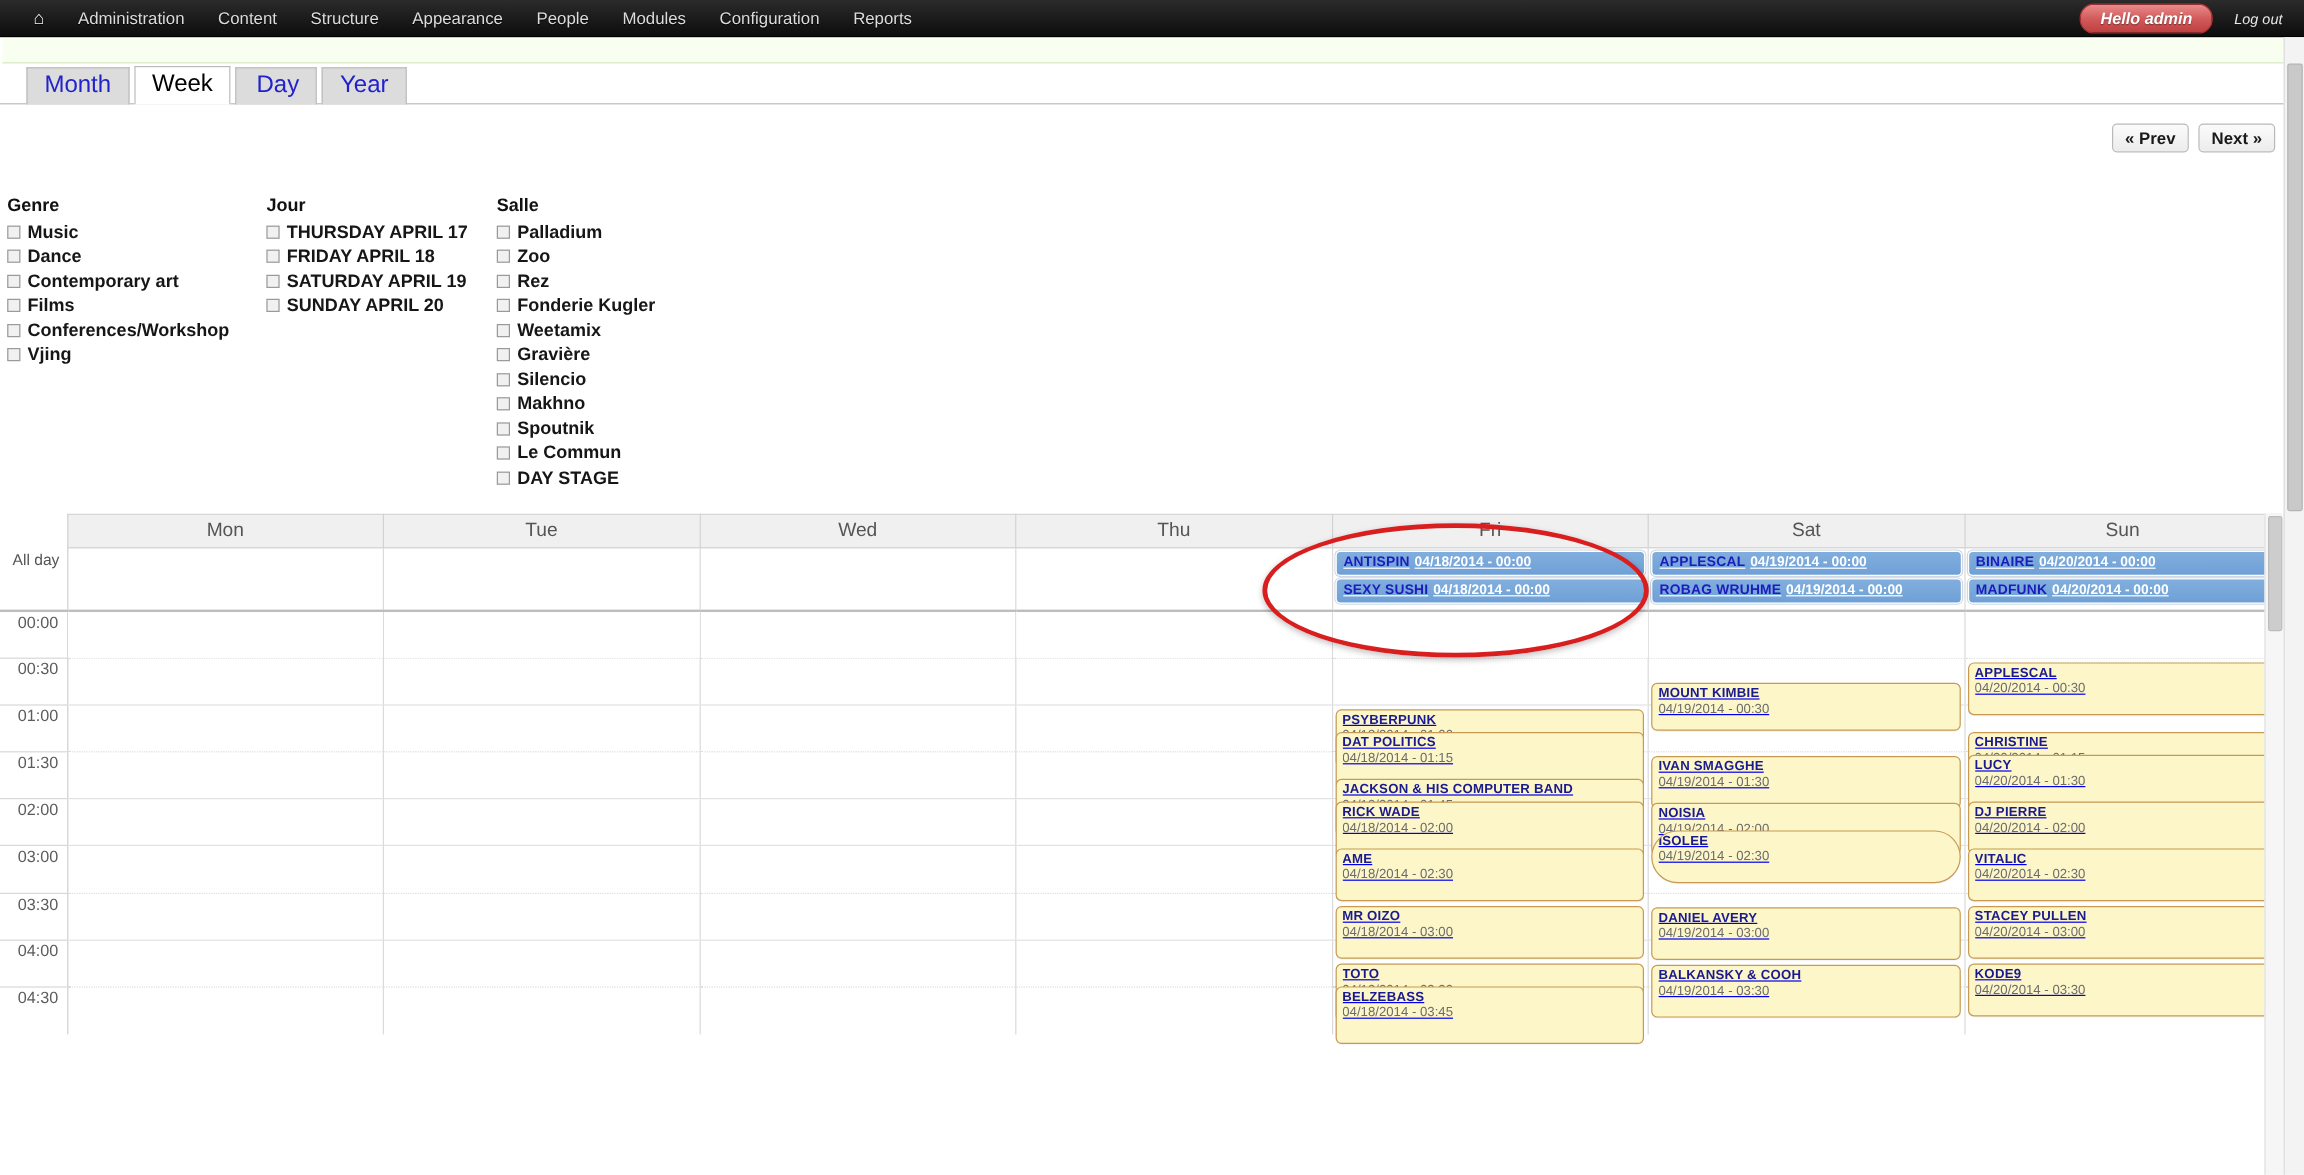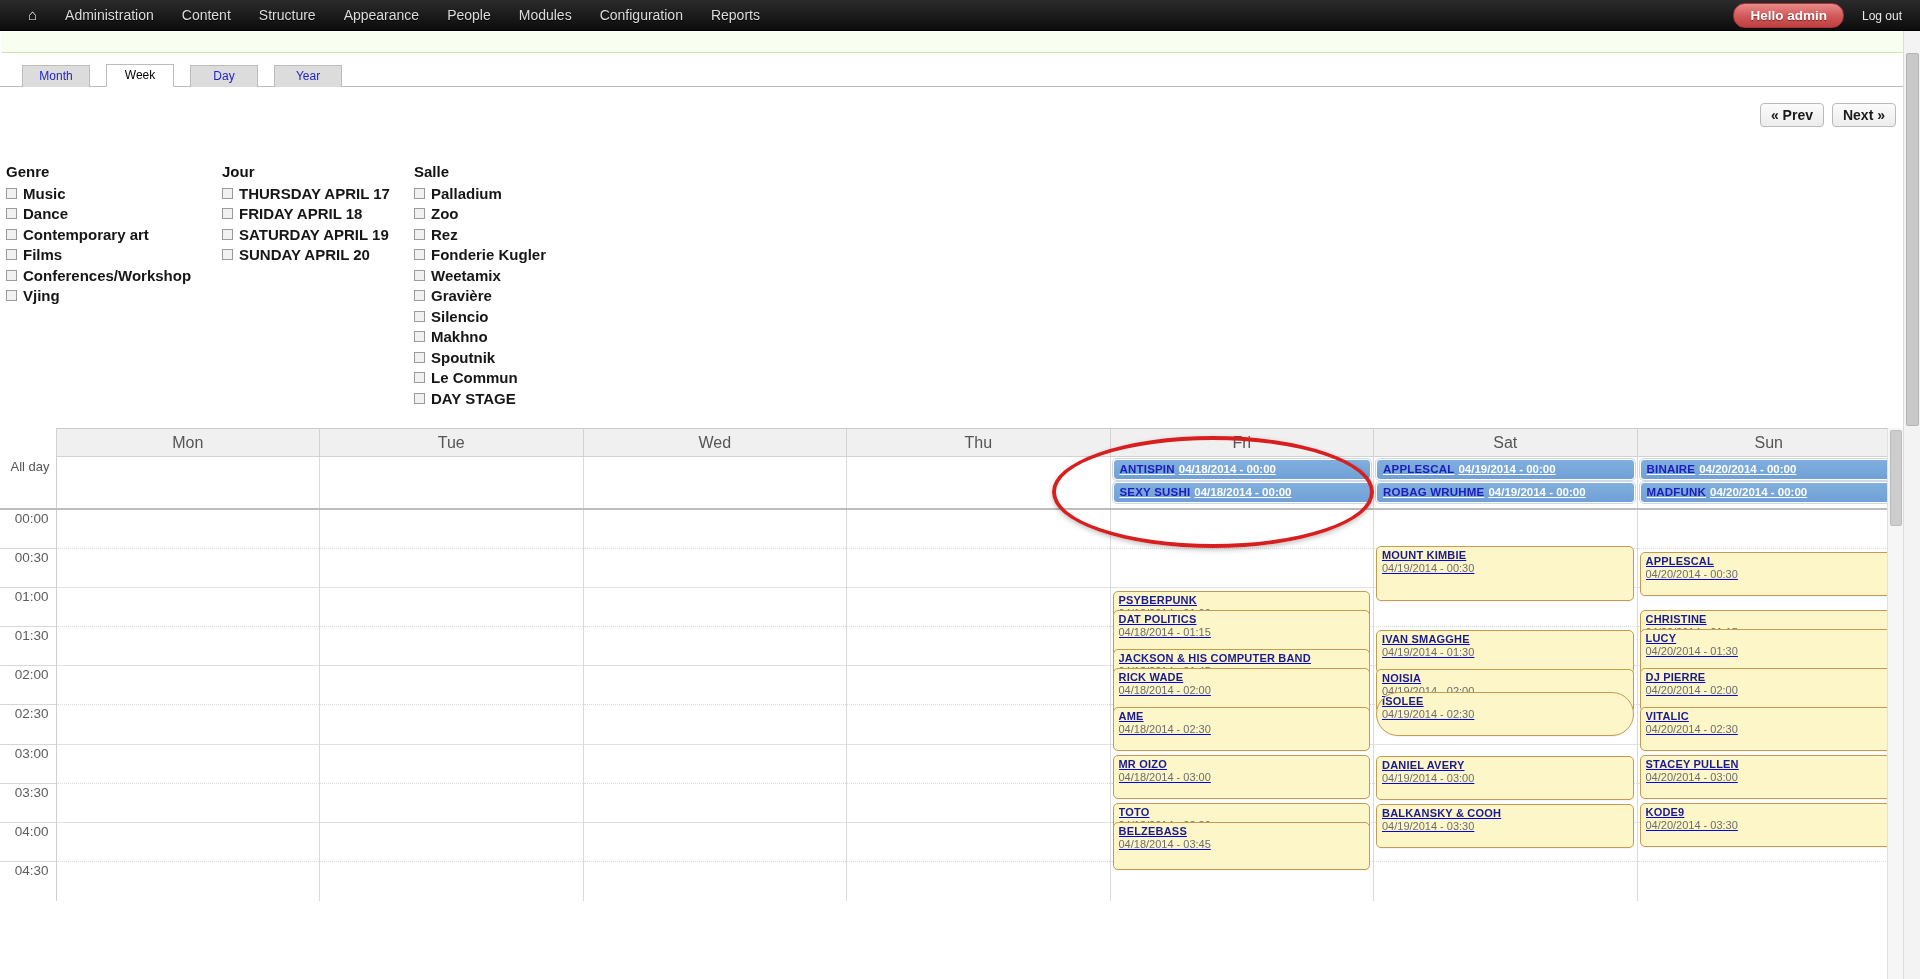--- a/index.html
+++ b/index.html
@@ -28,21 +28,21 @@
     text-decoration: none;
     padding: 0 14px;
     line-height: 31px;
     white-space: nowrap;
     text-shadow: 0 1px 0 #000;
   }
   .home-glyph { color: #f2f2f2; font-size: 15px; line-height: 31px; }
   .toolbar-right {
     position: absolute;
     right: 18px; top: 0;
-    display: flex; align-items: center; height: 31px;
+    display: flex; align-items: center; height: 31px; font-style: italic;
   }
   .hello-admin {
     background: linear-gradient(to bottom, #e98b8b 0%, #d25b5b 50%, #bf3f3f 100%);
     color: #ffffff;
     font-size: 13.5px;
     font-weight: bold;
     border-radius: 12px;
     padding: 4px 16px;
     text-shadow: 0 1px 1px rgba(0,0,0,.45);
     border: 1px solid #a83333;
@@ -68,28 +68,28 @@
     height: 34px;
     padding-left: 22px;
     border-bottom: 1px solid #bbbbbb;
     background: #ffffff;
     display: flex;
     align-items: flex-end;
   }
   .tab {
     display: inline-block;
     min-width: 68px;
-    text-align: center;
-    font-size: 12px;
+    text-align: right;
+    font-size: 20px;
     color: #2222cc;
     background: #dcdcdc;
     border: 1px solid #bcbcbc;
     border-bottom: none;
     padding: 3px 14px 4px 14px;
-    margin-right: 16px;
+    margin-right: 4px;
     position: relative;
     top: 1px;
     cursor: pointer;
     white-space: nowrap;
   }
   .tab.active {
     background: #ffffff;
     color: #000000;
     border-color: #bcbcbc;
     border-bottom: 1px solid #ffffff;
@@ -585,21 +585,21 @@
                 <span class="dt">04/18/2014 - 03:30</span>
               </a>
               <a class="ev" href="#" style="top: 312px; height: 48px;">
                 <span class="ttl">BELZEBASS</span>
                 <span class="dt">04/18/2014 - 03:45</span>
               </a>
             </div>
           </td>
           <td class="day-cell" style="position: relative;">
             <div class="day-col-layer">
-              <a class="ev" href="#" style="top: 36px; height: 55px;">
+              <a class="ev" href="#" style="top: 59px; height: 40px;">
                 <span class="ttl">MOUNT KIMBIE</span>
                 <span class="dt">04/19/2014 - 00:30</span>
               </a>
               <a class="ev" href="#" style="top: 120px; height: 44px;">
                 <span class="ttl">IVAN SMAGGHE</span>
                 <span class="dt">04/19/2014 - 01:30</span>
               </a>
               <a class="ev" href="#" style="top: 159px; height: 44px;">
                 <span class="ttl">NOISIA</span>
                 <span class="dt">04/19/2014 - 02:00</span>
@@ -683,30 +683,20 @@
         </tr>
         <tr class="slot">
           <td class="gutter-cell hour">02:00</td>
           <td class="day-cell"></td>
           <td class="day-cell"></td>
           <td class="day-cell"></td>
           <td class="day-cell"></td>
           <td class="day-cell"></td>
           <td class="day-cell"></td>
           <td class="day-cell"></td>
-        </tr>
-        <tr class="slot">
-          <td class="gutter-cell half">02:30</td>
-          <td class="day-cell dotted"></td>
-          <td class="day-cell dotted"></td>
-          <td class="day-cell dotted"></td>
-          <td class="day-cell dotted"></td>
-          <td class="day-cell dotted"></td>
-          <td class="day-cell dotted"></td>
-          <td class="day-cell dotted"></td>
         </tr>
         <tr class="slot">
           <td class="gutter-cell hour">03:00</td>
           <td class="day-cell"></td>
           <td class="day-cell"></td>
           <td class="day-cell"></td>
           <td class="day-cell"></td>
           <td class="day-cell"></td>
           <td class="day-cell"></td>
           <td class="day-cell"></td>

